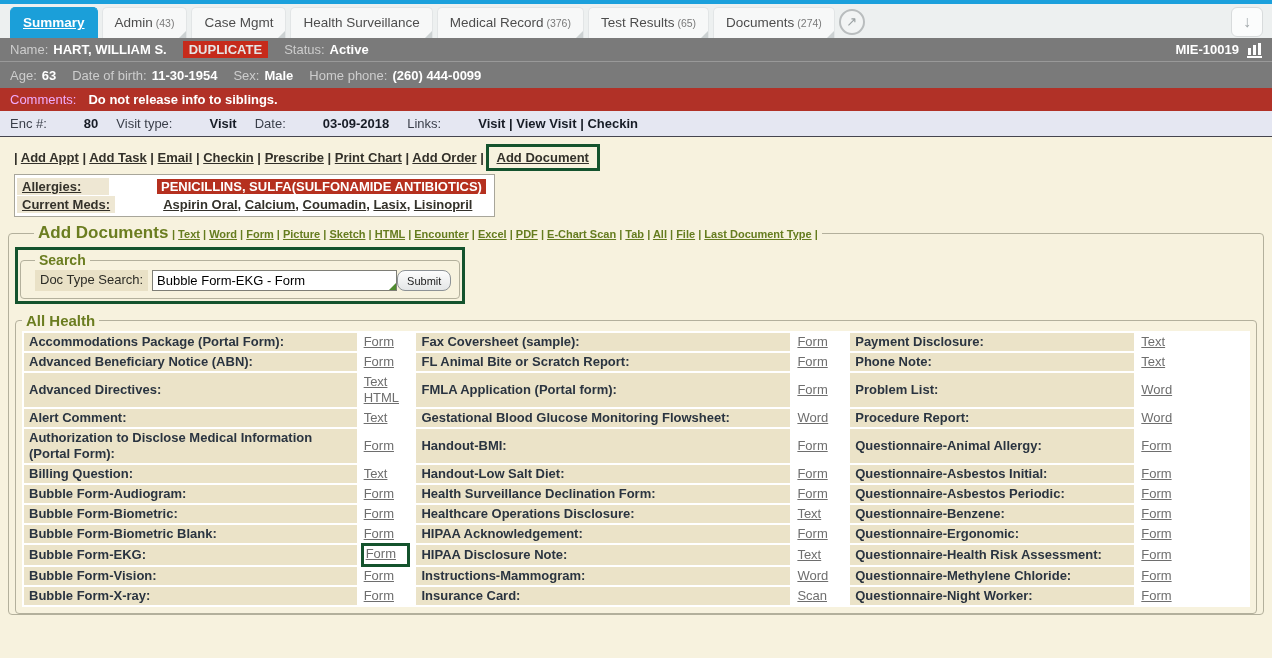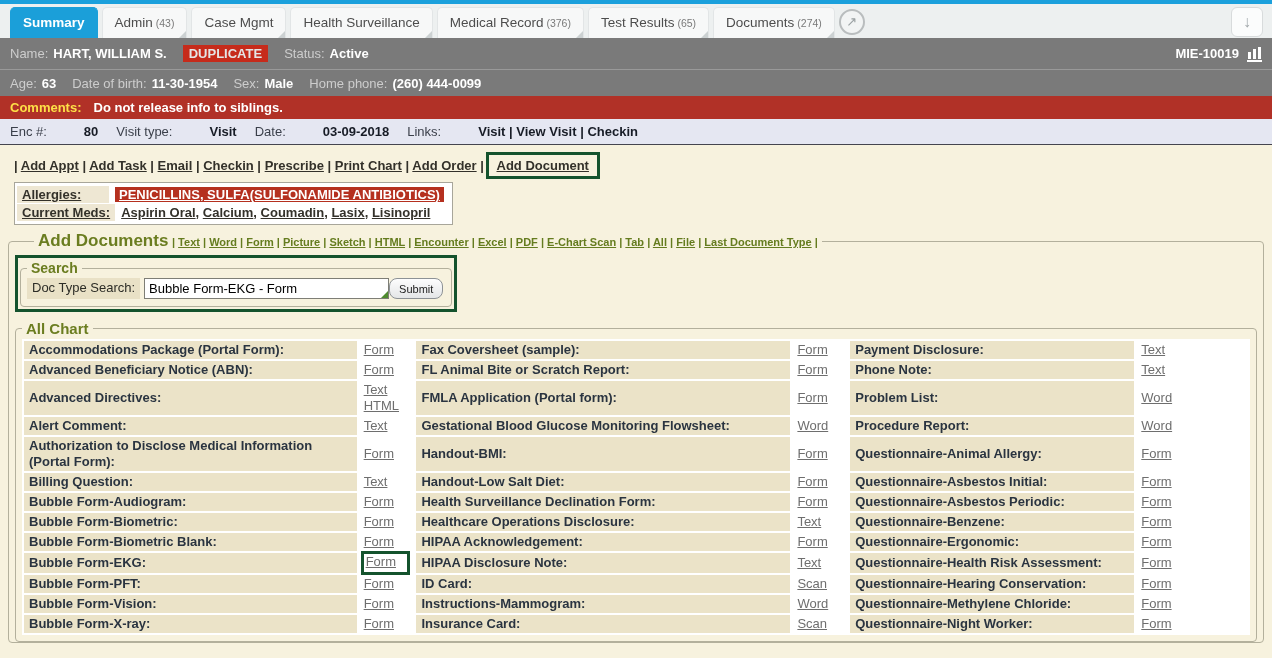--- a/index.html
+++ b/index.html
@@ -6,67 +6,67 @@
   html,body { width:1272px; height:658px; overflow:hidden; }
   body { font-family:"Liberation Sans", sans-serif; font-size:13px; background:#f7f2de; }
   a { cursor:pointer; }
 
   
   .tab-bar { position:relative; height:38px; background:#edf0f0; border-top:4px solid #1ba0dc; display:flex; align-items:flex-end; padding:0 0 0 10px; }
   .tab-list { display:flex; align-items:flex-end; gap:4px; height:34px; }
   .tab { position:relative; height:31px; background:#f7f8f8; border:1px solid #e2e5e6; border-bottom:none; border-radius:5px 5px 0 0; padding:7px 12px 0 12px; color:#4d4d4d; white-space:nowrap; cursor:pointer; }
   .tab .tab-label { font-size:13.5px; }
   .tab .tab-count { font-size:10.5px; color:#7a7a7a; }
-  .tab.active { background:#1b9fd9; border-color:#1b9fd9; color:#fff; font-weight:bold; }
+  .tab.active { background:#1b9fd9; border-color:#1b9fd9; color:#fff; font-weight:bold;text-decoration:underline; }
   .fold { position:absolute; right:0; bottom:0; width:0; height:0; border-right:7px solid #ccd1d2; border-top:7px solid transparent; }
   .popout { width:26px; height:26px; margin:0 0 3px 4px; border:2px solid #b9bdbe; border-radius:50%; background:#f2f4f4; color:#9aa0a2; font-size:13px; line-height:22px; text-align:center; cursor:pointer; }
   .dl-btn { position:absolute; right:9px; top:3px; width:32px; height:30px; background:#fbfcfc; border:1px solid #d8dbdc; border-radius:6px; text-align:center; line-height:28px; color:#a2a8ab; font-size:16px; font-weight:bold; cursor:pointer; }
 
   
   .bar { padding:0 10px; display:flex; align-items:center; color:#fff; }
-  .gray1 { height:32px; background:#7a7a7a; border-bottom:1px solid #999; }
+  .gray1 { height:24px; background:#7a7a7a; border-bottom:1px solid #999; }
   .gray2 { height:26px; background:#7a7a7a; }
   .bar .lab { color:#cdcdcd; margin-right:5px; }
   .bar .val { color:#fff; font-weight:bold; margin-right:16px; }
   .dup { background:#c62b1b; color:#e5e5e5; font-weight:bold; padding:1px 6px; margin-right:16px; }
   .spacer { flex:1; }
   .pid { font-weight:bold; margin-right:8px; }
   .chart-icon { display:inline-block; border-bottom:2px solid #fff; padding-bottom:1px; line-height:0; cursor:pointer; }
   .red-bar { height:23px; background:#b13127; }
-  .red-bar .lab { color:#fde047;font-weight:bold; }
+  .red-bar .lab { color:#f0abfc; }
   .enc-bar { height:26px; background:#e5e7f2; color:#20242e; border-bottom:1px solid #45454f; }
   .enc-bar .lab { color:#3a3f4a; margin-right:5px; }
   .enc-bar .val { color:#171c26; font-weight:bold; margin-right:18px;margin-left:32px; }
   .enc-bar a { color:#171c26; font-weight:bold; text-decoration:none; }
 
   
   .content { padding:8px 8px 0 8px; }
   .quick-actions { padding:2px 0 6px 6px; font-weight:bold; color:#33312a; }
   .quick-actions a { color:#33312a; text-decoration:underline; }
   .red-annotation { border:3px solid #14532d; }
   .qa-box { display:inline-block; padding:3px 8px; margin:-3px -2px; }
 
   .allergy-panel { margin-left:6px; width:fit-content; background:#fff; border:1px solid #a8a69a; padding:2px; }
   .allergy-row { display:flex; align-items:center; margin:1px 0; }
   .allergy-row .rowlab { background:#eee7d3; min-width:92px; padding:1px 5px; margin-right:6px; }
   .allergy-row .rowlab a { color:#33312a; font-weight:bold; text-decoration:underline; }
-  .allergy-val a { background:#b5301f; color:#fff; font-weight:bold; text-decoration:underline; padding:0 4px; }
+  .allergy-val a { background:#b5301f; color:#fff; font-weight:bold; padding:0 4px; }
   .meds a { color:#33312a; font-weight:bold; text-decoration:underline; }
-  .allergy-row { font-weight:bold; color:#33312a; padding-right:6px; }
+  .allergy-row { font-weight:bold; color:#33312a; padding-right:6px;gap:42px; }
 
   
   fieldset { border:1px solid #b3b09c; border-radius:4px; }
   .outer-fs { margin:6px 0 0 0; padding:4px 6px 0 6px; }
   .outer-fs > legend { margin-left:19px; padding:0 4px; }
   .ad-title { color:#6b7d20; font-size:17px; font-weight:bold; }
   .ad-links, .ad-links a { color:#657c1f; font-size:11px; font-weight:bold; }
   .ad-links a { text-decoration:underline; }
 
   .search-wrap { width:fit-content; padding:2px; margin:0 0 8px 0; }
-  .search-fs { width:fit-content; padding:2px 8px 7px 6px; background:#f7f2de; }
+  .search-fs { width:fit-content; padding:2px 8px 7px 14px; background:#f7f2de; }
   .search-fs legend { color:#6b7d20; font-weight:bold; font-size:14px; padding:0 4px; }
   .search-row { display:flex; }
   .search-lab { background:#e9e1c6; color:#2c2c26; padding:2px 5px; margin-right:4px; }
   .input-wrap { position:relative; display:inline-block; }
   .input-wrap input { width:245px; height:21px; border:1px solid #7e7e76; font-family:"Liberation Sans",sans-serif; font-size:13px; padding:1px 4px; background:#fff; }
   .ac-tri { position:absolute; right:1px; bottom:1px; width:0; height:0; border-left:7px solid transparent; border-bottom:7px solid #4e8b2e; }
   .submit-btn { font-family:"Liberation Sans",sans-serif; font-size:11px; padding:2px 9px; border:1px solid #8d9296; border-radius:8px; background:linear-gradient(#fdfdfd,#e4e6e7); color:#222; cursor:pointer; }
 
   .types-fs { padding:2px 6px 6px 6px; margin-bottom:0; }
   .types-fs legend { color:#6b7d20; font-weight:bold; font-size:15px; padding:0 4px; }
@@ -163,21 +163,21 @@
           <span class="input-wrap">
             <input type="text" value="Bubble Form-EKG - Form" style="">
             <span class="ac-tri"></span>
           </span>
           <button class="submit-btn">Submit</button>
         </div>
       </fieldset>
     </div>
 
     <fieldset class="types-fs">
-      <legend>All Chart</legend>
+      <legend>All Health</legend>
       <table class="types">
         <colgroup>
           <col style="width:27.4%">
             <col style="width:4.6%">
           <col style="width:30.8%">
             <col style="width:4.6%">
           <col style="width:23.4%">
             <col style="width:9.2%">
         </colgroup>
         <tbody id="types-body">
@@ -255,28 +255,20 @@
             </tr>
             <tr>
               <td class="lbl">Bubble Form-EKG:</td>
               <td class="lnk"><span class="red-annotation fmt-box"><a>Form</a></span></td>
               <td class="lbl">HIPAA Disclosure Note:</td>
               <td class="lnk"><a>Text</a></td>
               <td class="lbl">Questionnaire-Health Risk Assessment:</td>
               <td class="lnk"><a>Form</a></td>
             </tr>
             <tr>
-              <td class="lbl">Bubble Form-PFT:</td>
-              <td class="lnk"><a>Form</a></td>
-              <td class="lbl">ID Card:</td>
-              <td class="lnk"><a>Scan</a></td>
-              <td class="lbl">Questionnaire-Hearing Conservation:</td>
-              <td class="lnk"><a>Form</a></td>
-            </tr>
-            <tr>
               <td class="lbl">Bubble Form-Vision:</td>
               <td class="lnk"><a>Form</a></td>
               <td class="lbl">Instructions-Mammogram:</td>
               <td class="lnk"><a>Word</a></td>
               <td class="lbl">Questionnaire-Methylene Chloride:</td>
               <td class="lnk"><a>Form</a></td>
             </tr>
             <tr>
               <td class="lbl">Bubble Form-X-ray:</td>
               <td class="lnk"><a>Form</a></td>

